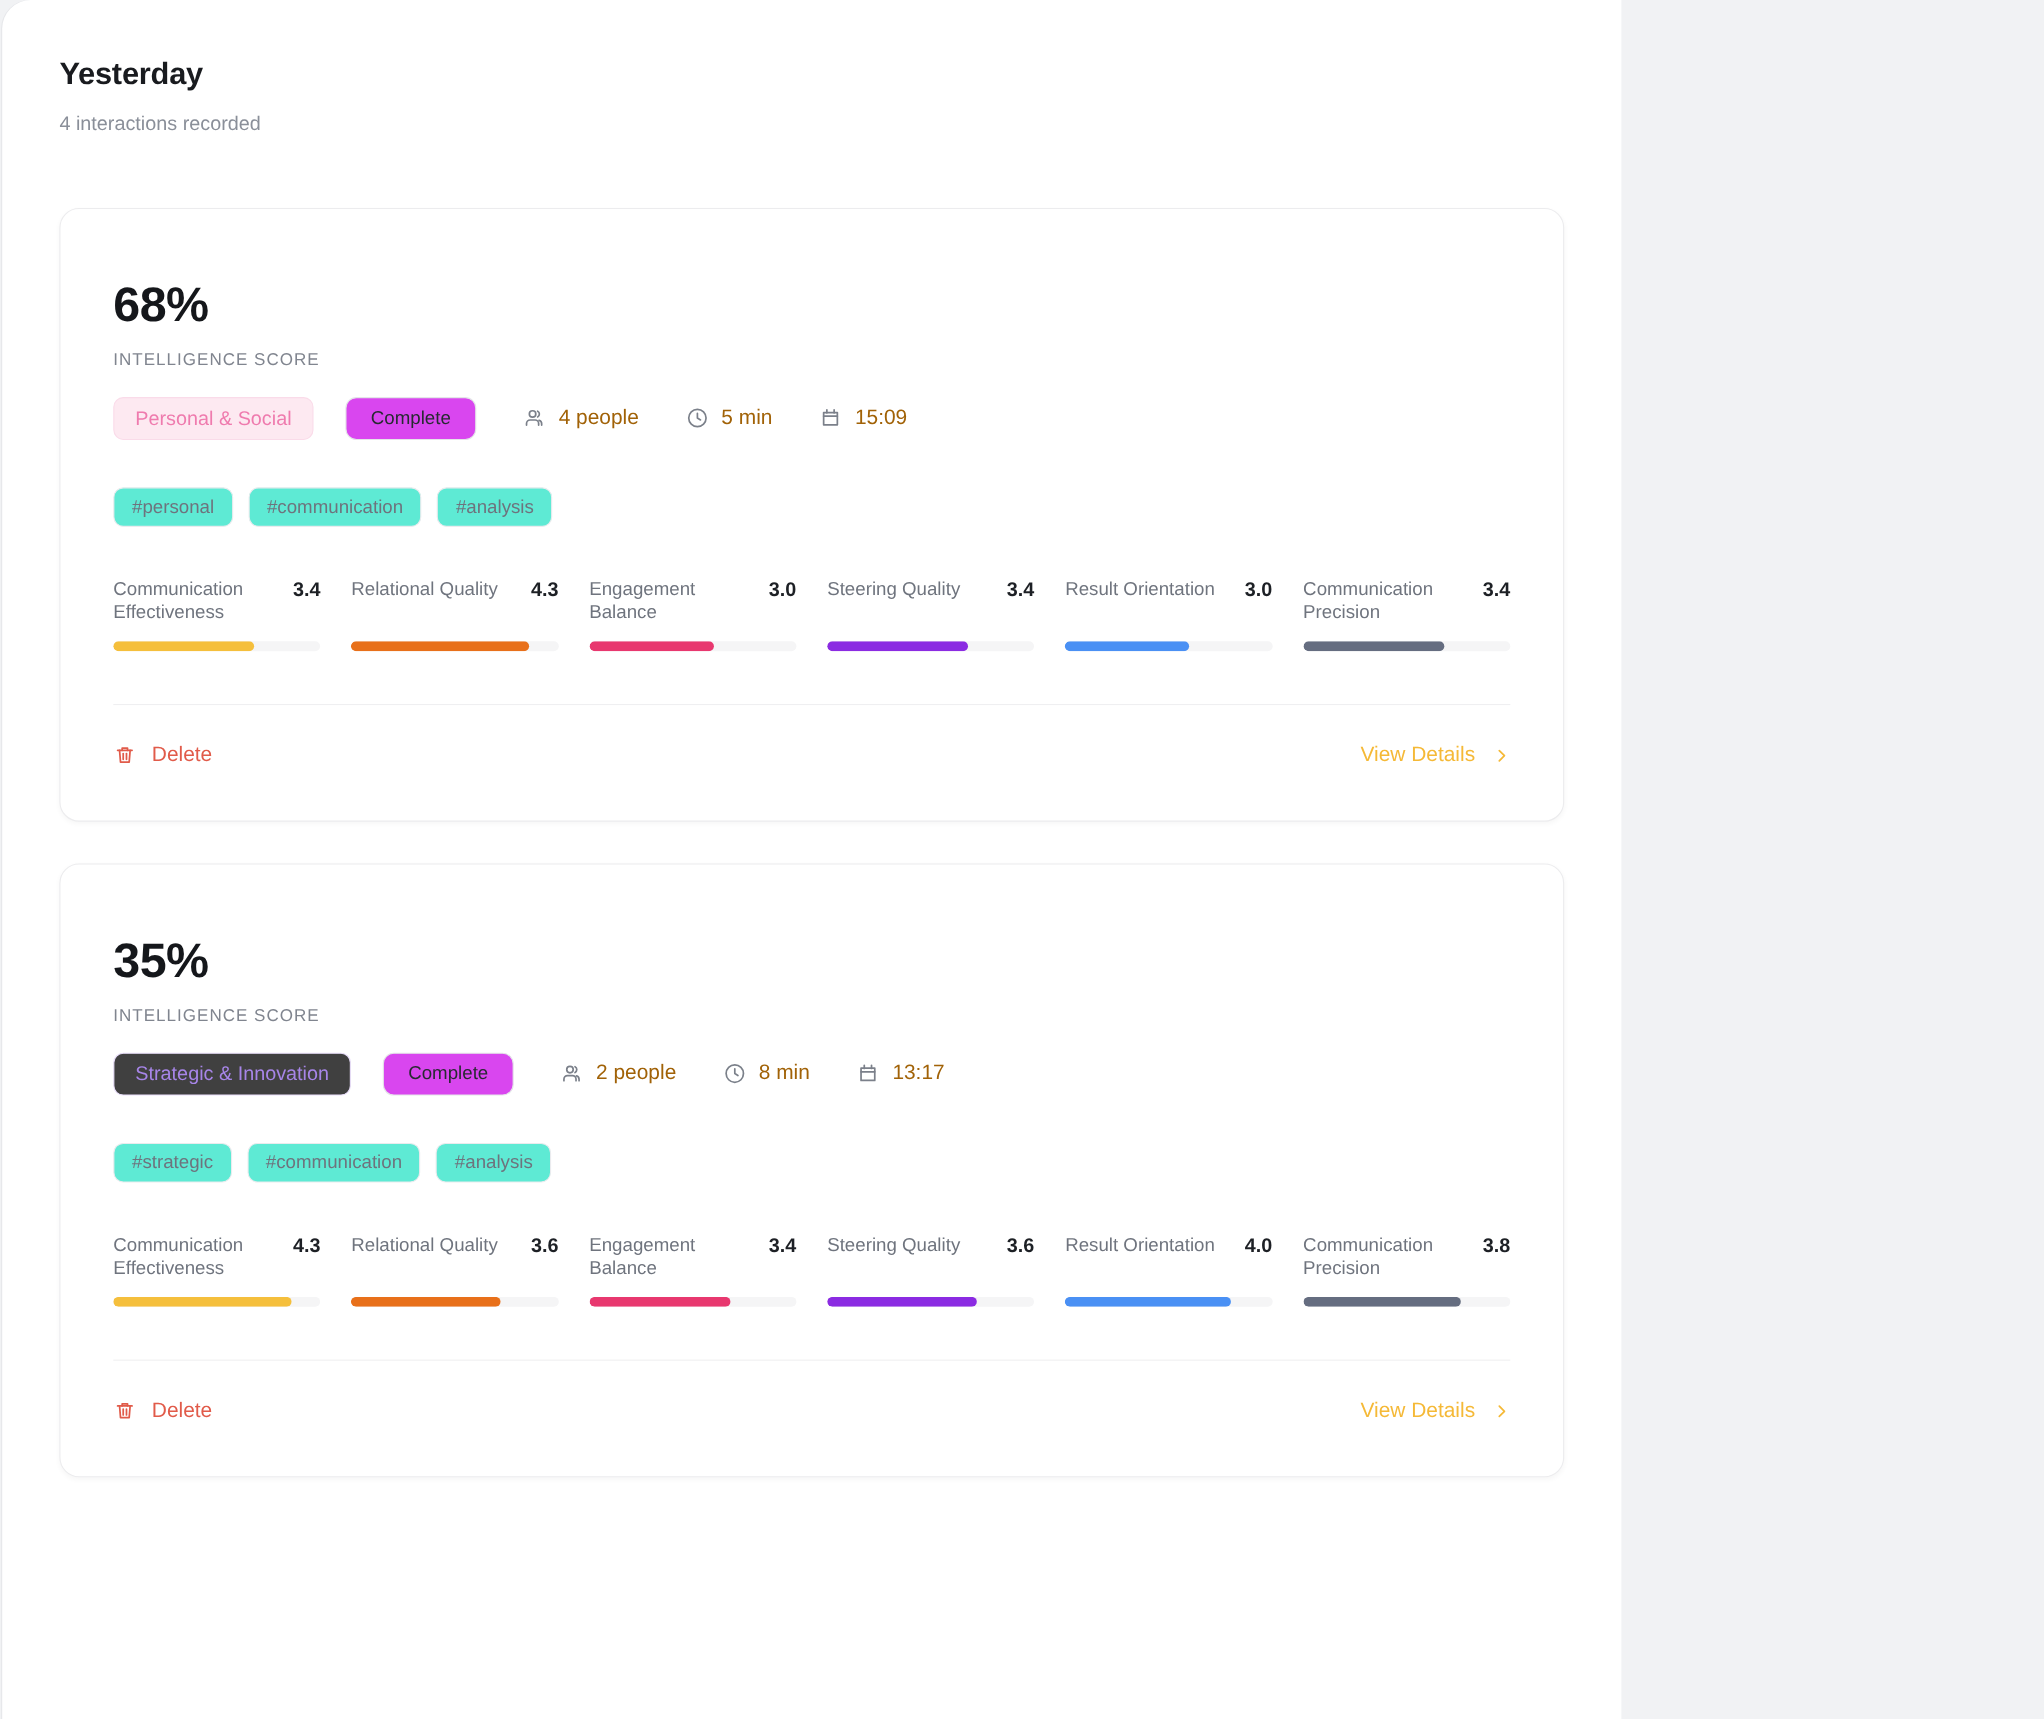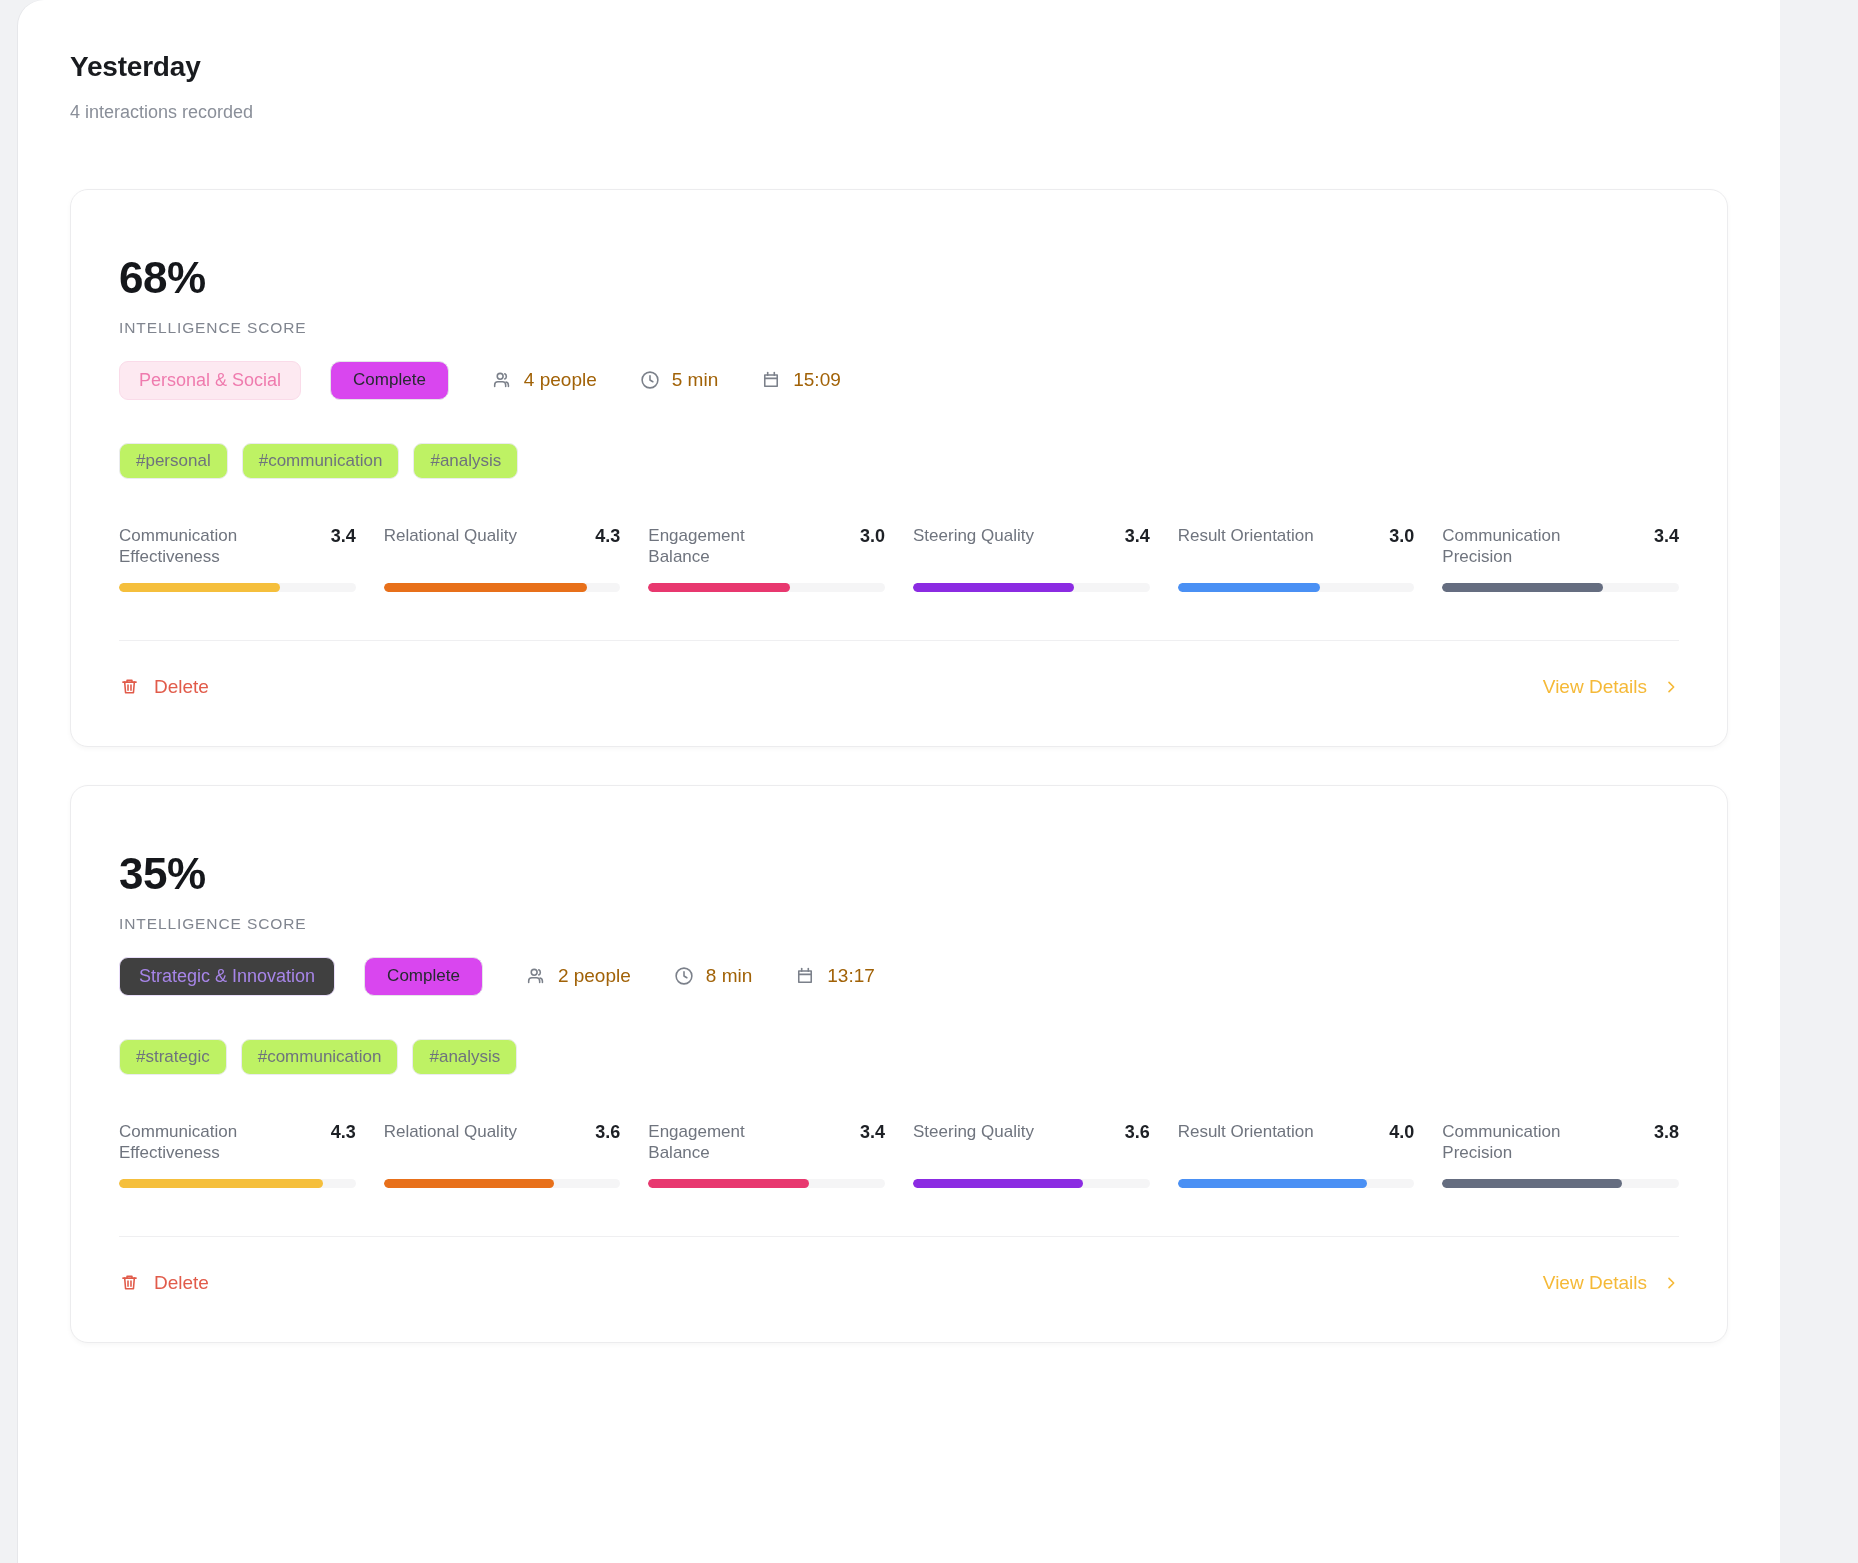--- a/index.html
+++ b/index.html
@@ -7,23 +7,23 @@
   html, body {
     width: 1858px;
     height: 1563px;
     background: #f1f2f4;
     font-family: "Liberation Sans", sans-serif;
     -webkit-font-smoothing: antialiased;
   }
 
   .page {
     position: absolute;
-    left: 18px;
+    left: 2px;
     top: 0;
-    width: 1762px;
+    width: 1472px;
     min-height: 1563px;
     background: #ffffff;
     border-radius: 26px 0 0 0;
     overflow: hidden;
     box-shadow: -1px 0 0 0 #e6e7ea;
   }
 
   .page-inner {
     padding: 50px 52px 0 52px;
   }
@@ -130,21 +130,21 @@
     gap: 14px;
     flex-wrap: wrap;
   }
   .tag {
     display: inline-flex;
     align-items: center;
     height: 36px;
     padding: 0 16px;
     border: 1px solid #eaebee;
     border-radius: 9px;
-    background: #bef264;
+    background: #5eead4;
     font-size: 17px;
     color: #6e737d;
     white-space: nowrap;
   }
 
   
   .metrics {
     margin-top: 46px;
     display: grid;
     grid-template-columns: repeat(6, 1fr);

